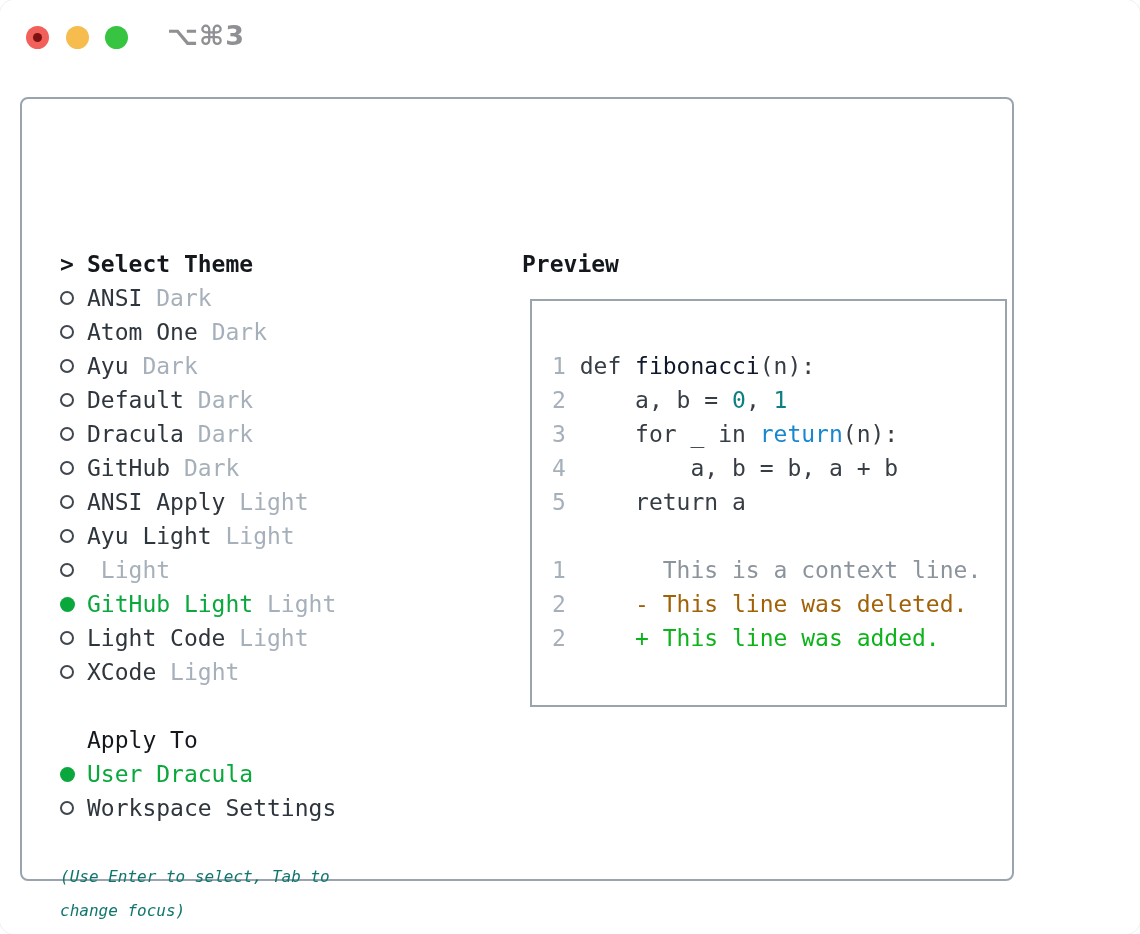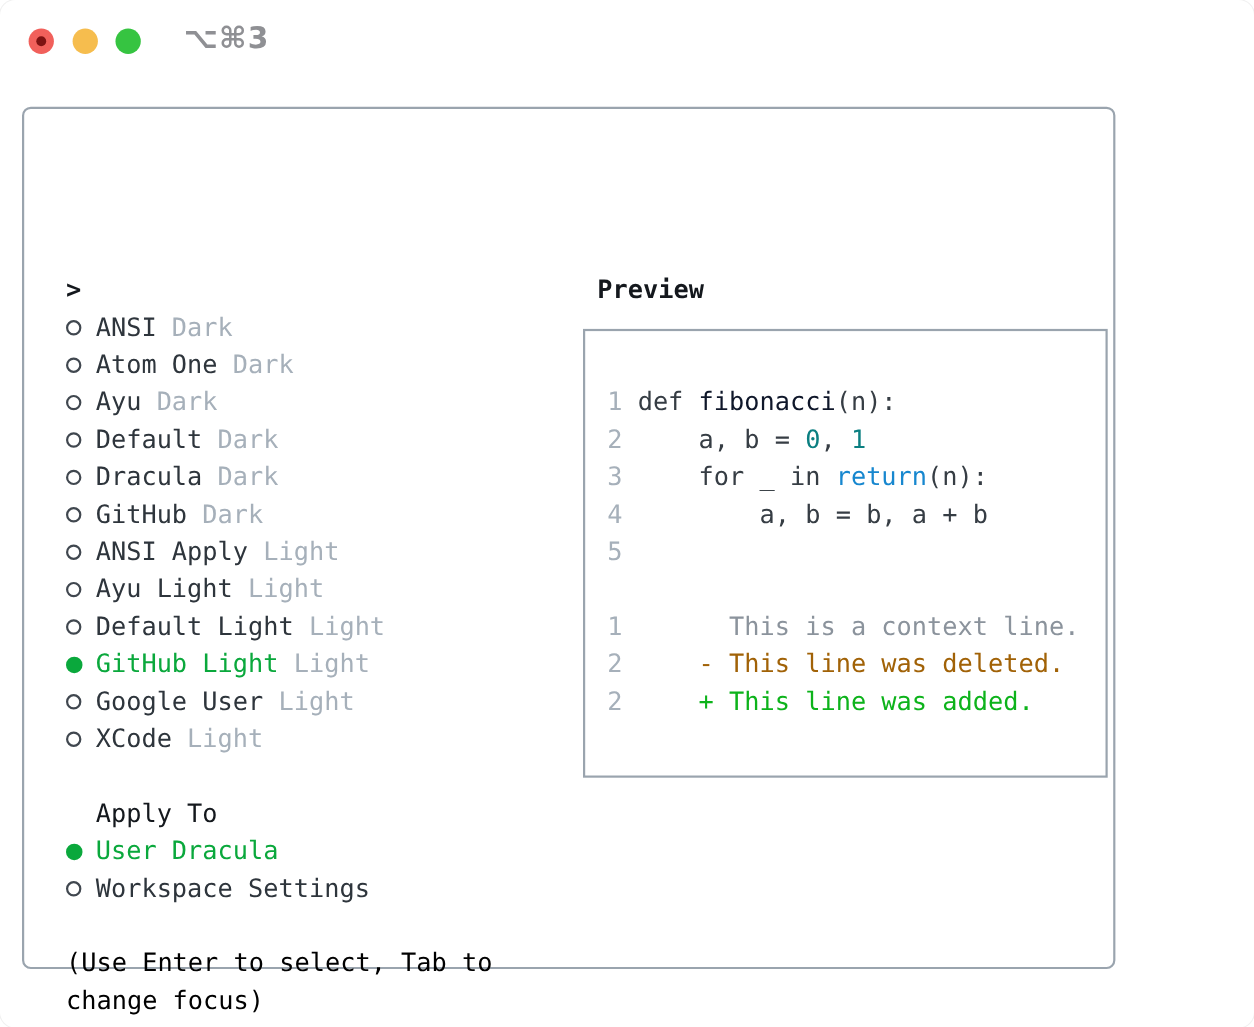--- a/index.html
+++ b/index.html
@@ -29,23 +29,23 @@
   .row { display:flex; align-items:center; height:34px; font-size:23px; white-space:pre; }
   .bullet-col { width:27px; flex:0 0 27px; display:flex; align-items:center; }
   .radio { width:14px; height:14px; border:2.2px solid #40474f; border-radius:50%; box-sizing:border-box; }
   .radio.sel { width:15px; height:15px; border:none; background:var(--green-ui); }
   .prompt { color:#14181d; font-weight:bold; }
   .heading { color:#14181d; font-weight:bold; }
   .subheading { color:#14181d; }
   .item-name { color:#2e353c; }
   .item-name.sel { color:var(--green-ui); }
   .variant { color:#a6b0ba; margin-left:1ch; }
-  .help-line { height:34px; display:flex; align-items:center; font-size:23px; color:#000000; white-space:pre; }
+  .help-line { height:34px; display:flex; align-items:center; font-size:16px; color:#0f766e; white-space:pre;font-style:italic; }
   
-  .preview-title { position:absolute; left:521px; top:148px; height:34px; display:flex; align-items:center; font-size:23px; font-weight:bold; color:#14181d; }
+  .preview-title { position:absolute; left:500px; top:148px; height:34px; display:flex; align-items:center; font-size:23px; font-weight:bold; color:#14181d; }
   .preview-box {
     position:absolute; left:508px; top:200px; width:477px; height:408px;
     border:2px solid #9aa4ae; box-sizing:border-box; background:#fff;
     padding:48px 0 0 20px; overflow:hidden;
   }
   .code-line { display:flex; align-items:center; height:34px; font-size:23px; white-space:pre; }
   .ln { display:inline-block; min-width:2ch; color:#a6b0ba; }
   .c-default { color:#363d44; }
   .c-red     { color:#0f172a; }
   .c-teal    { color:#0b7f81; }
@@ -64,34 +64,35 @@
     </div>
   <div class="traffic yellow"></div>
   <div class="traffic green"></div>
   <div class="win-title">⌥⌘3</div>
 
   <div class="main-box">
 
     <div class="left-col">
       <div class="row">
         <div class="bullet-col"><span class="prompt">&gt;</span></div>
+        <span class="heading">Select Theme</span>
       </div>
 
       <div id="theme-list">
           <div class="row"><div class="bullet-col"><span class="radio"></span></div><span class="item-name">ANSI</span><span class="variant">Dark</span></div>
           <div class="row"><div class="bullet-col"><span class="radio"></span></div><span class="item-name">Atom One</span><span class="variant">Dark</span></div>
           <div class="row"><div class="bullet-col"><span class="radio"></span></div><span class="item-name">Ayu</span><span class="variant">Dark</span></div>
           <div class="row"><div class="bullet-col"><span class="radio"></span></div><span class="item-name">Default</span><span class="variant">Dark</span></div>
           <div class="row"><div class="bullet-col"><span class="radio"></span></div><span class="item-name">Dracula</span><span class="variant">Dark</span></div>
           <div class="row"><div class="bullet-col"><span class="radio"></span></div><span class="item-name">GitHub</span><span class="variant">Dark</span></div>
           <div class="row"><div class="bullet-col"><span class="radio"></span></div><span class="item-name">ANSI Apply</span><span class="variant">Light</span></div>
           <div class="row"><div class="bullet-col"><span class="radio"></span></div><span class="item-name">Ayu Light</span><span class="variant">Light</span></div>
-          <div class="row"><div class="bullet-col"><span class="radio"></span></div><span class="item-name">Default Light</span><span class="variant">Light</span></div>
+          <div class="row"><div class="bullet-col"><span class="radio"></span></div><span class="variant">Light</span></div>
           <div class="row"><div class="bullet-col"><span class="radio sel"></span></div><span class="item-name sel">GitHub Light</span><span class="variant">Light</span></div>
-          <div class="row"><div class="bullet-col"><span class="radio"></span></div><span class="item-name">Google User</span><span class="variant">Light</span></div>
+          <div class="row"><div class="bullet-col"><span class="radio"></span></div><span class="item-name">Light Code</span><span class="variant">Light</span></div>
           <div class="row"><div class="bullet-col"><span class="radio"></span></div><span class="item-name">XCode</span><span class="variant">Light</span></div>
         </div>
 
       <div class="row"></div>
 
       <div class="row">
         <div class="bullet-col"></div>
         <span class="subheading">Apply To</span>
       </div>
 
@@ -106,21 +107,21 @@
       <div class="help-line">change focus)</div>
     </div>
 
     <div class="preview-title">Preview</div>
 
     <div class="preview-box" id="preview-box">
         <div class="code-line"><span class="ln">1</span><span class="c-default">def </span><span class="c-red">fibonacci</span><span class="c-default">(n):</span></div>
         <div class="code-line"><span class="ln">2</span><span class="c-default">    a, b = </span><span class="c-teal">0</span><span class="c-default">, </span><span class="c-teal">1</span></div>
         <div class="code-line"><span class="ln">3</span><span class="c-default">    for _ in </span><span class="c-blue">return</span><span class="c-default">(n):</span></div>
         <div class="code-line"><span class="ln">4</span><span class="c-default">        a, b = b, a + b</span></div>
-        <div class="code-line"><span class="ln">5</span></div>
+        <div class="code-line"><span class="ln">5</span><span class="c-default">    return a</span></div>
         <div class="code-line"><span class="ln"></span></div>
         <div class="code-line"><span class="ln">1</span><span class="c-context">      This is a context line.</span></div>
         <div class="code-line"><span class="ln">2</span><span class="c-deleted">    - This line was deleted.</span></div>
         <div class="code-line"><span class="ln">2</span><span class="c-added">    + This line was added.</span></div>
       </div>
 
   </div>
 </div>
 
 </body></html>

